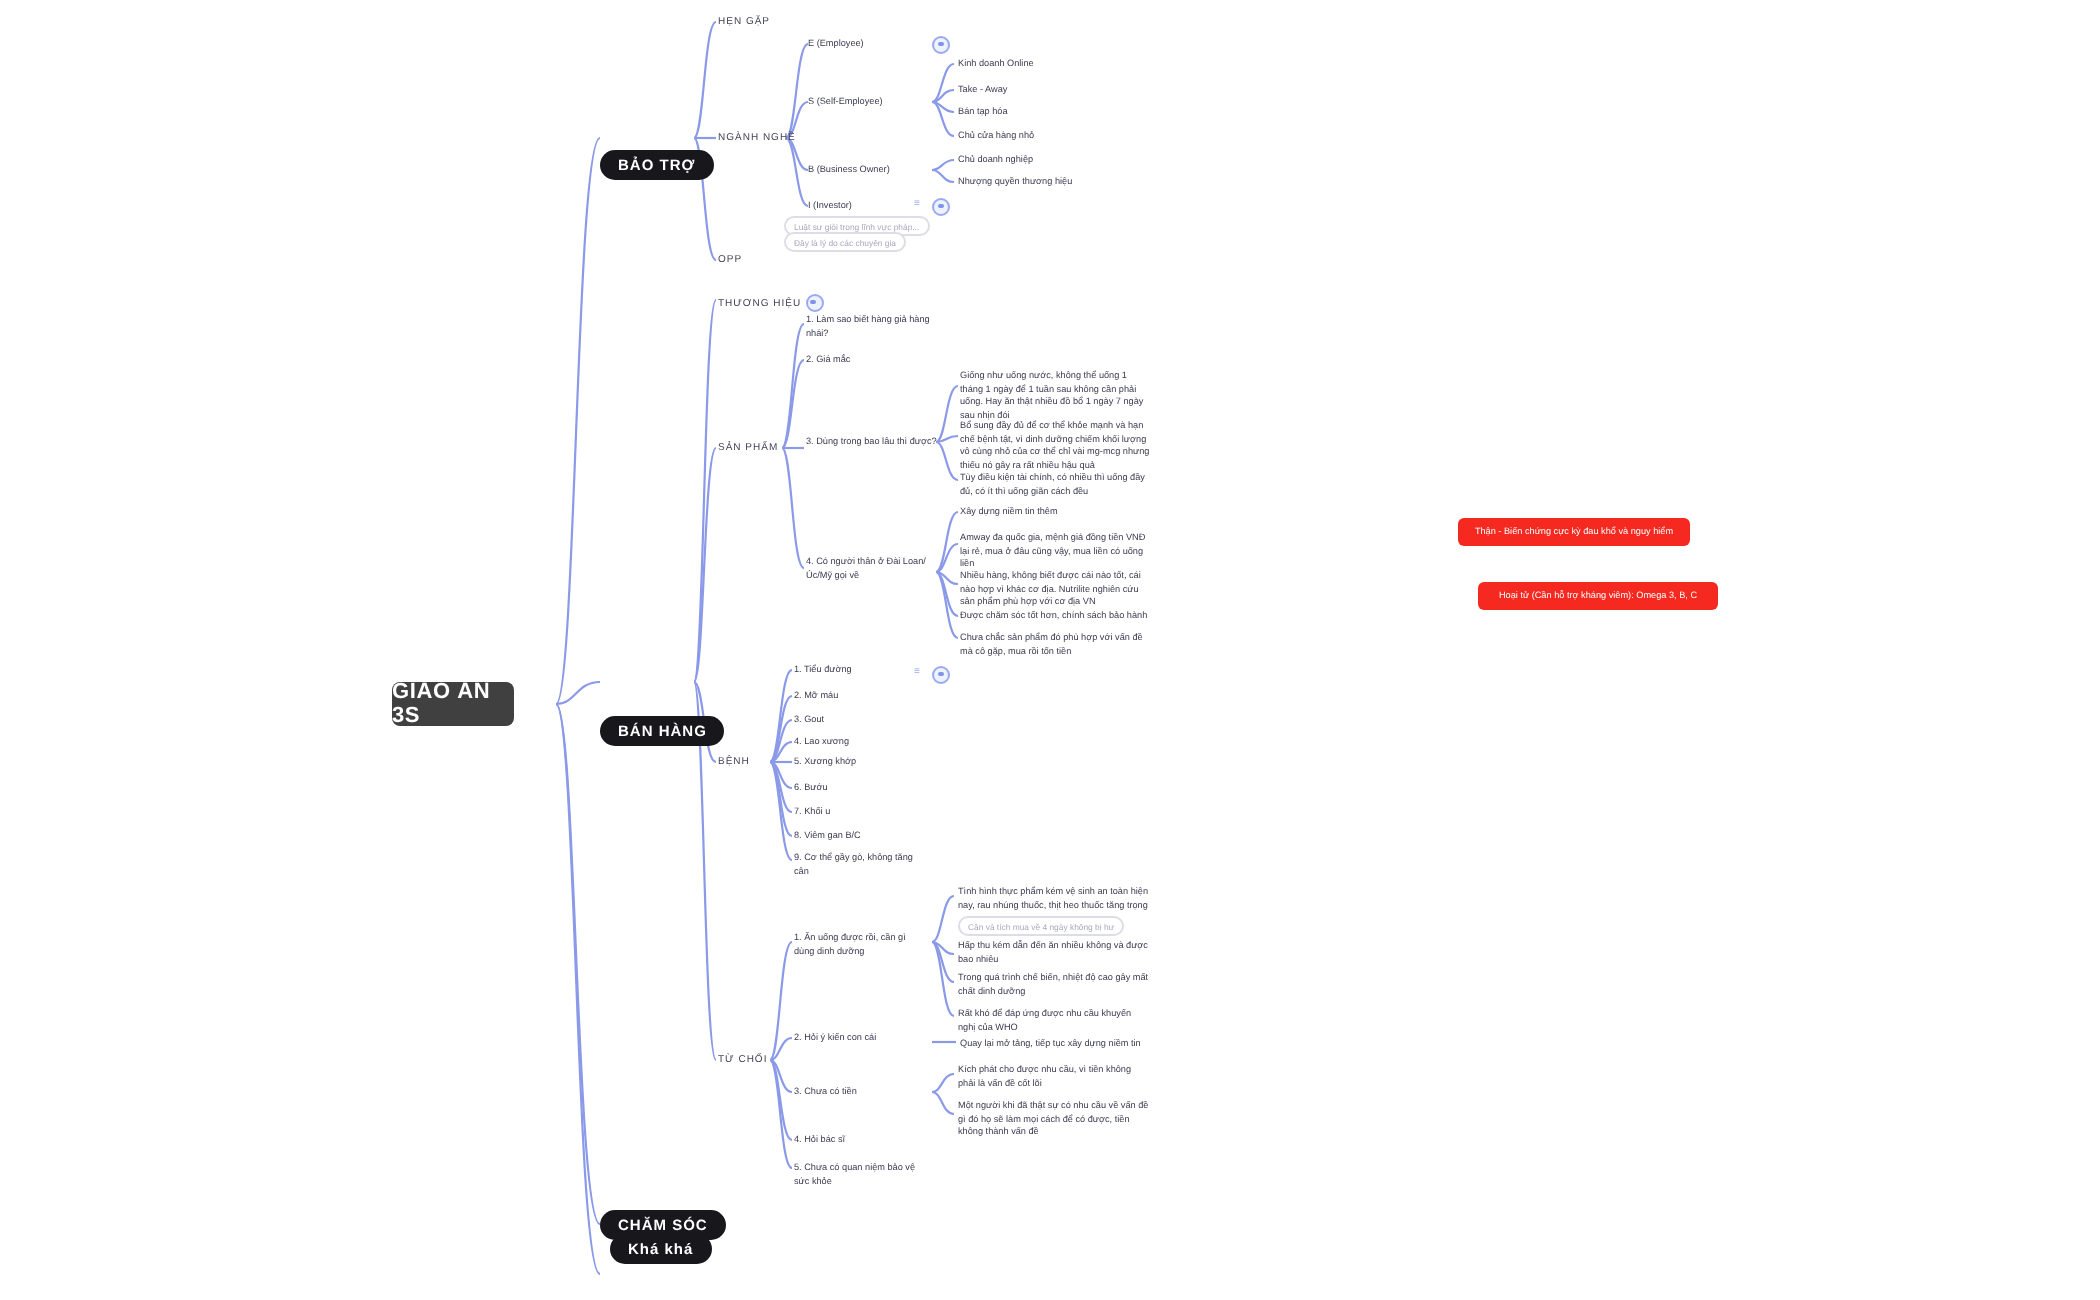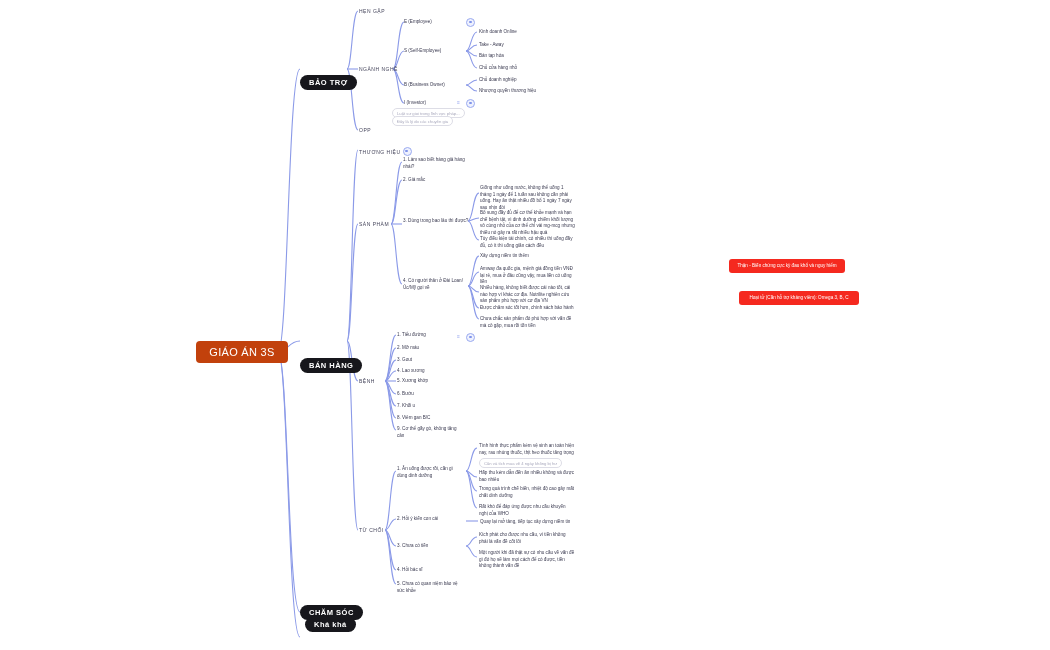--- a/index.html
+++ b/index.html
@@ -7,23 +7,23 @@
     width:1050px;height:650px;position:relative;overflow:hidden;
     font-family:"Liberation Sans","DejaVu Sans",sans-serif;
     color:#3b3b4f;
   }
   #canvas{position:absolute;inset:0;}
   svg.links{position:absolute;left:0;top:0;width:1050px;height:650px;pointer-events:none;}
   svg.links path{fill:none;stroke:#8b9ae8;stroke-width:1.1;}
 
   
   .root{
-    position:absolute;left:196px;top:341px;width:92px;height:22px;
-    background:#c2410c;color:#ffffff;border-radius:4px;
-    font-size:11px;font-weight:normal;letter-spacing:.3px;
+    position:absolute;left:196px;top:341px;width:61px;height:22px;
+    background:#404040;color:#ffffff;border-radius:4px;
+    font-size:11px;font-weight:bold;letter-spacing:.3px;
     display:flex;align-items:center;justify-content:center;
   }
   
   .pill{
     position:absolute;background:#17171c;color:#ffffff;border-radius:11px;
     font-size:7.5px;font-weight:bold;letter-spacing:.5px;
     height:15px;padding:0 9px;
     display:flex;align-items:center;justify-content:center;white-space:nowrap;
   }
   

